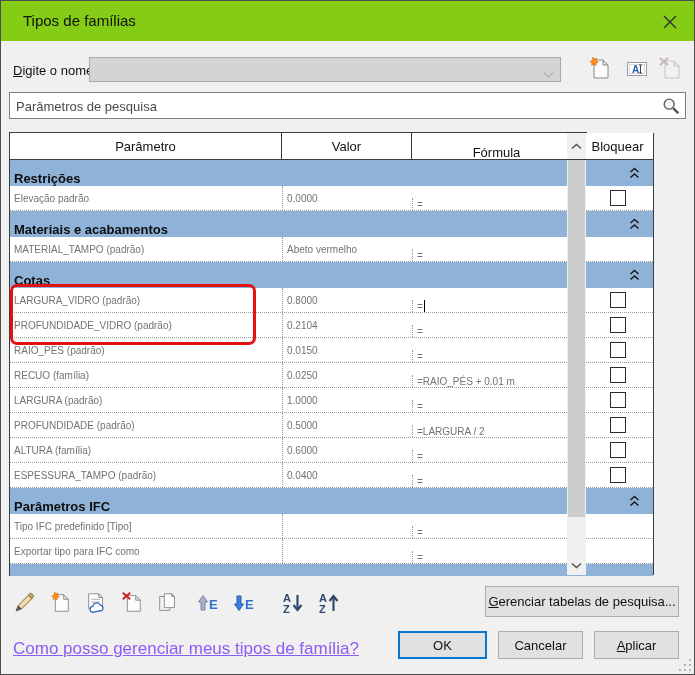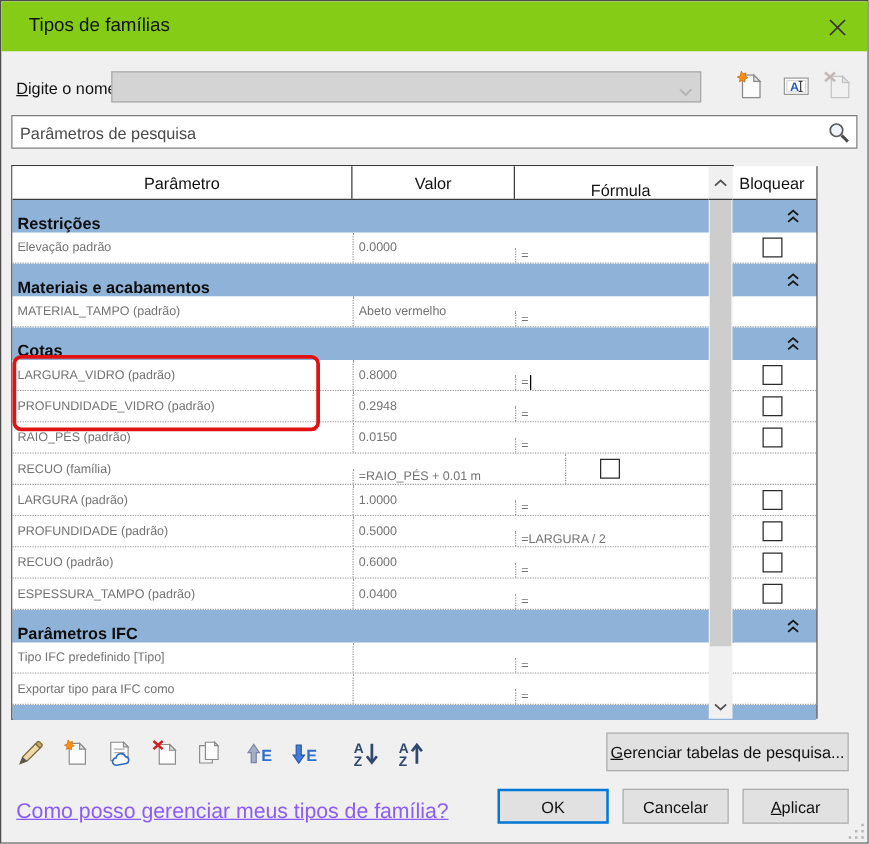--- a/index.html
+++ b/index.html
@@ -172,40 +172,41 @@
             <div class="cell c2 bl">
               <span>=</span>
               <span class="caret"></span>
             </div>
             <div class="cell c3 bl lockwrap">
               <span class="lockbox"></span>
             </div>
           </div>
           <div class="trow param">
             <div class="cell c0">PROFUNDIDADE_VIDRO (padrão)</div>
-            <div class="cell c1 bl">0.2948</div>
+            <div class="cell c1 bl">0.2104</div>
             <div class="cell c2 bl">
               <span>=</span>
             </div>
             <div class="cell c3 bl lockwrap">
               <span class="lockbox"></span>
             </div>
           </div>
           <div class="trow param">
             <div class="cell c0">RAIO_PÉS (padrão)</div>
             <div class="cell c1 bl">0.0150</div>
             <div class="cell c2 bl">
               <span>=</span>
             </div>
             <div class="cell c3 bl lockwrap">
               <span class="lockbox"></span>
             </div>
           </div>
           <div class="trow param">
             <div class="cell c0">RECUO (família)</div>
+            <div class="cell c1 bl">0.0250</div>
             <div class="cell c2 bl">
               <span>=RAIO_PÉS + 0.01 m</span>
             </div>
             <div class="cell c3 bl lockwrap">
               <span class="lockbox"></span>
             </div>
           </div>
           <div class="trow param">
             <div class="cell c0">LARGURA (padrão)</div>
             <div class="cell c1 bl">1.0000</div>
@@ -220,21 +221,21 @@
             <div class="cell c0">PROFUNDIDADE (padrão)</div>
             <div class="cell c1 bl">0.5000</div>
             <div class="cell c2 bl">
               <span>=LARGURA / 2</span>
             </div>
             <div class="cell c3 bl lockwrap">
               <span class="lockbox"></span>
             </div>
           </div>
           <div class="trow param">
-            <div class="cell c0">RECUO (padrão)</div>
+            <div class="cell c0">ALTURA (família)</div>
             <div class="cell c1 bl">0.6000</div>
             <div class="cell c2 bl">
               <span>=</span>
             </div>
             <div class="cell c3 bl lockwrap">
               <span class="lockbox"></span>
             </div>
           </div>
           <div class="trow param">
             <div class="cell c0">ESPESSURA_TAMPO (padrão)</div>

